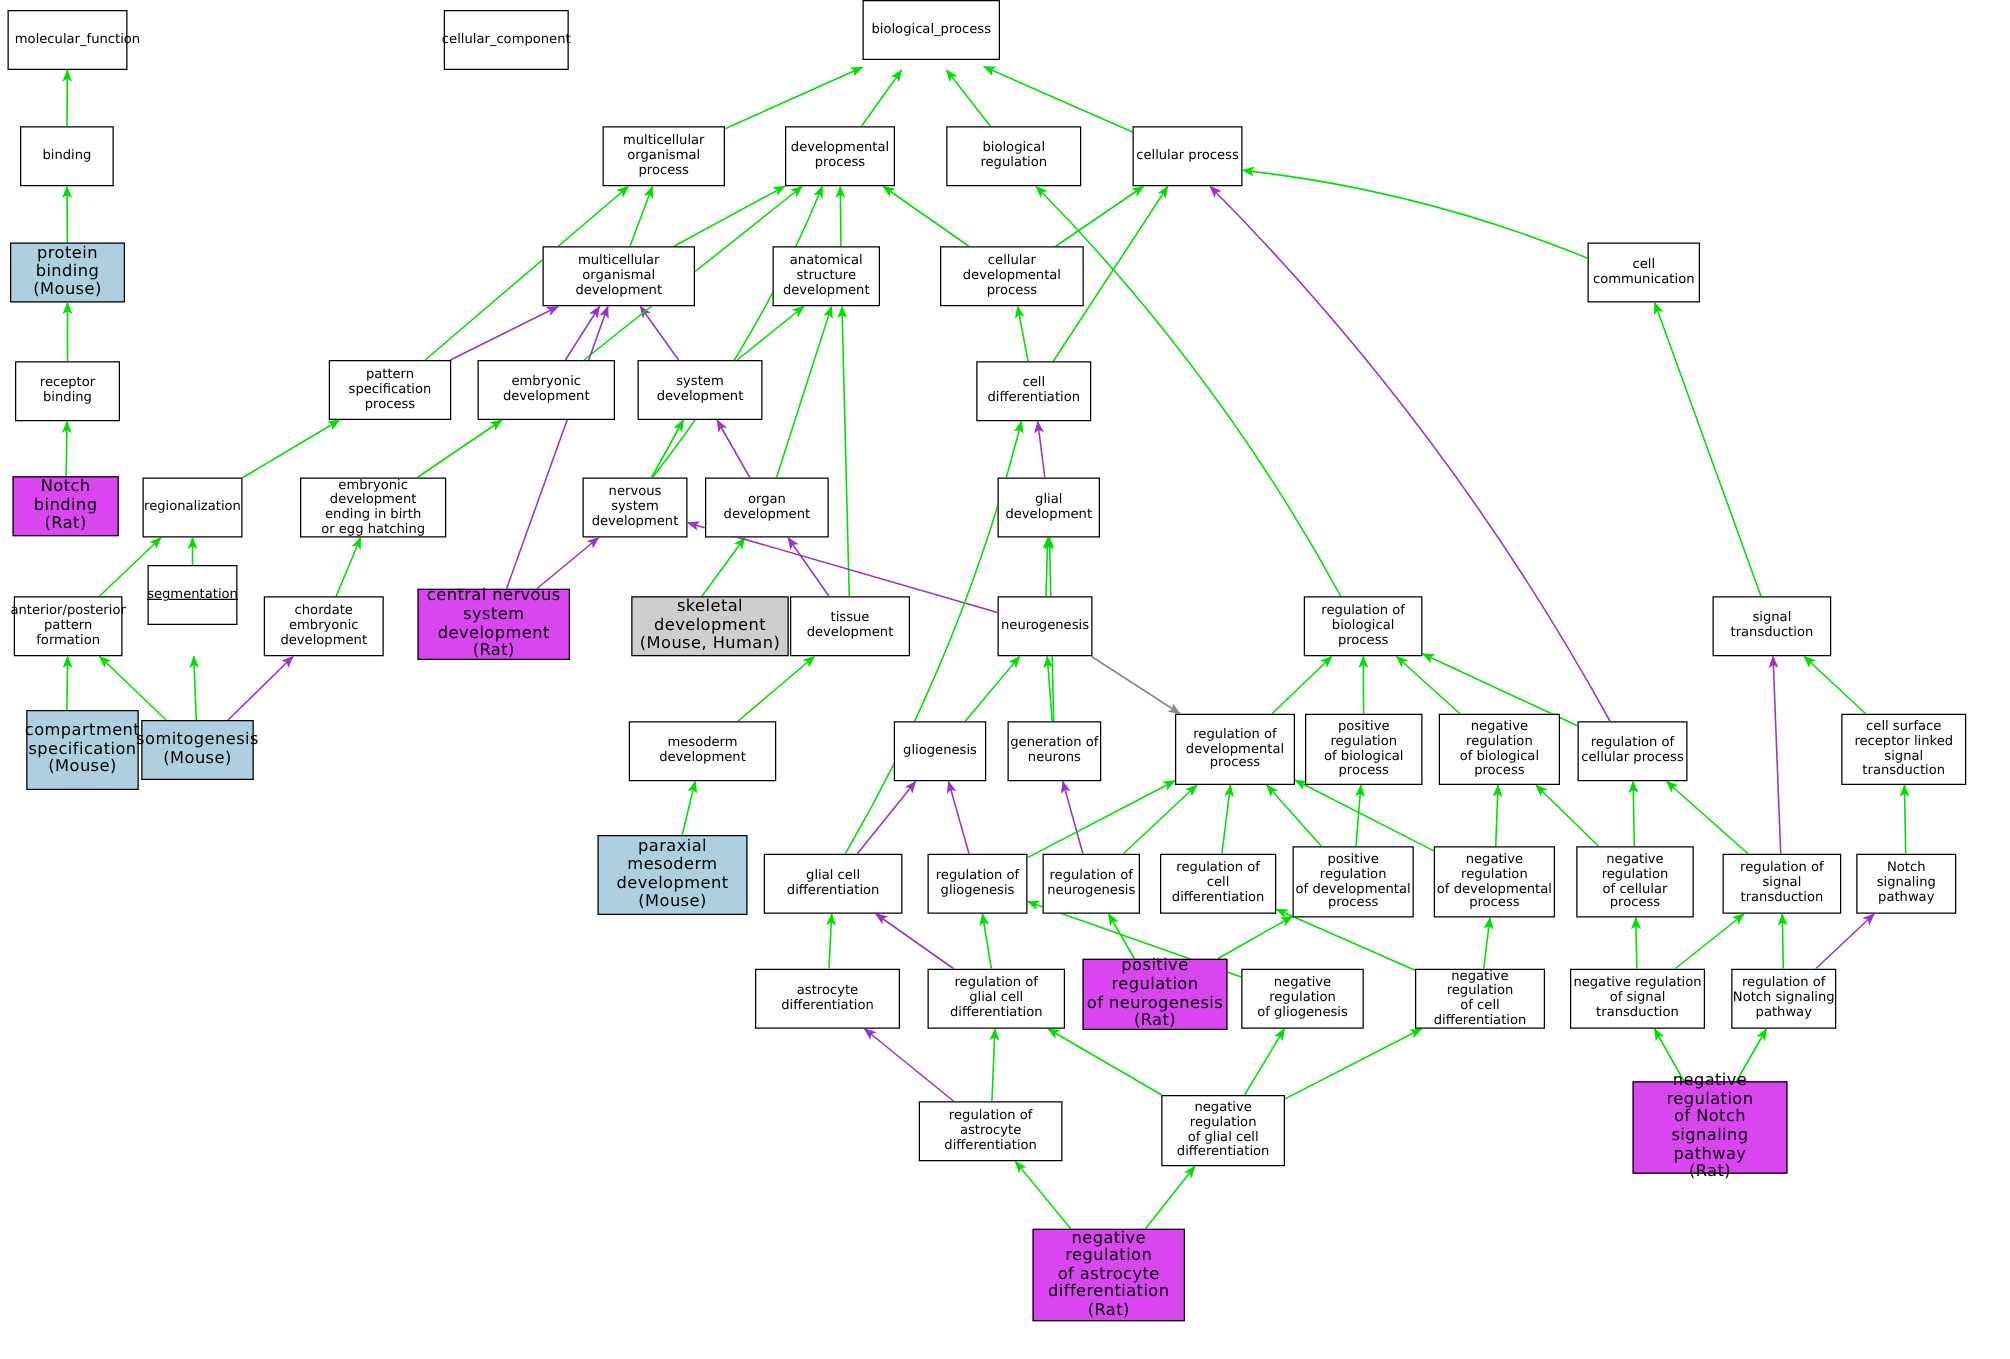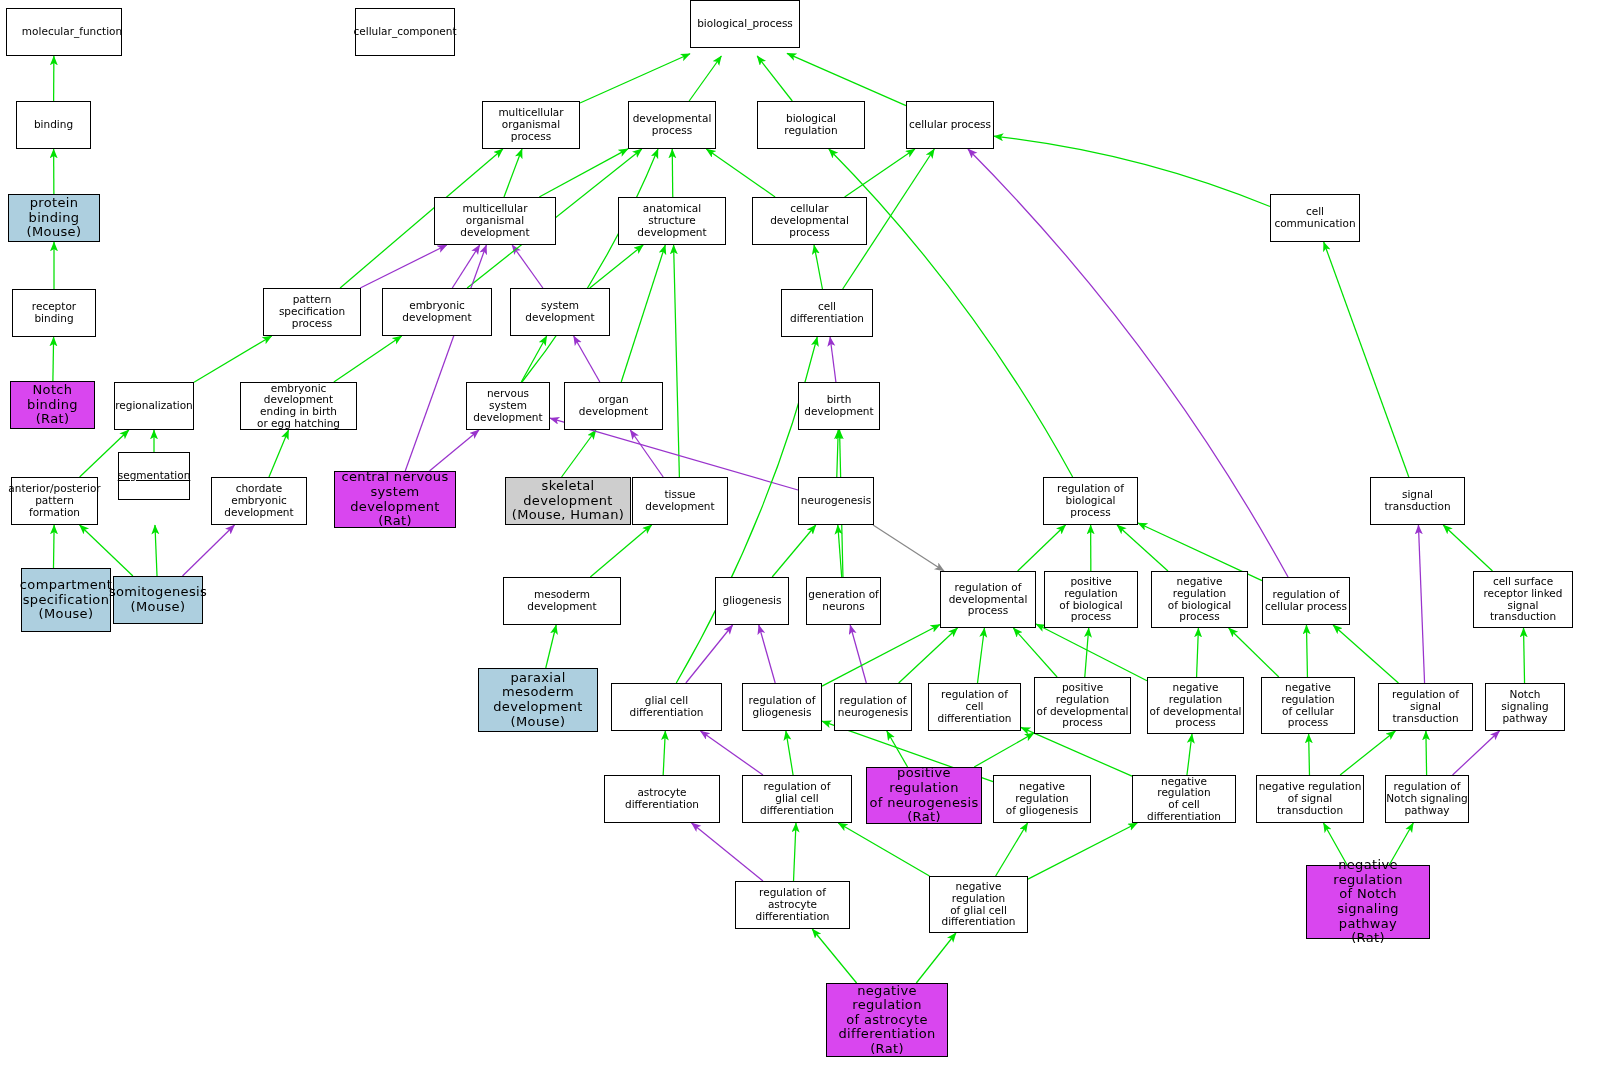--- a/index.html
+++ b/index.html
@@ -141,55 +141,55 @@
         <path d="M676.2766497461929,683 Q770.97,519.866269035533 817.2233502538071,337" stroke="#00E000" stroke-width="1.25" fill="none" marker-end="url(#ah-green)"></path>
         <path d="M822,686.1262135922331 L940,624.5485436893204" stroke="#00E000" stroke-width="1.25" fill="none" marker-end="url(#ah-green)"></path>
         <path d="M898.6744186046511,683 L957.5116279069767,628" stroke="#00E000" stroke-width="1.25" fill="none" marker-end="url(#ah-green)"></path>
         <path d="M522.0071174377224,382 Q606.31,275.01900355871885 657.9928825622776,149" stroke="#00E000" stroke-width="1.25" fill="none" marker-end="url(#ah-green)"></path>
         <path d="M467.16042780748666,288 L641.8395721925134,149" stroke="#00E000" stroke-width="1.25" fill="none" marker-end="url(#ah-green)"></path>
         <path d="M842.9461538461538,577 L839.5538461538462,430" stroke="#00E000" stroke-width="1.25" fill="none" marker-end="url(#ah-green)"></path>
         <path d="M405.23339317773787,471 L486.38240574506284,245" stroke="#9933CC" stroke-width="1.25" fill="none" marker-end="url(#ah-purple)"></path>
       </g>
   </svg>
   <div id="node-layer">
-      <div class="node plain fill-white" style="left: 6px; top: 8px; width: 116px; height: 48px; padding-left: 16px;">molecular_function</div>
+      <div class="node plain fill-white" style="left: 6px; top: 8px; width: 96px; height: 48px; padding-left: 16px;">molecular_function</div>
       <div class="node plain fill-white" style="left: 355px; top: 8px; width: 100px; height: 48px; text-align: center;">cellular_component</div>
       <div class="node plain fill-white" style="left: 690px; top: 0; width: 110px; height: 48px;">biological_process</div>
       <div class="node plain fill-white" style="left: 16px; top: 101px; width: 75px; height: 48px;">binding</div>
       <div class="node plain fill-white" style="left: 482px; top: 101px; width: 98px; height: 48px;">multicellular
 organismal process</div>
       <div class="node plain fill-white" style="left: 628px; top: 101px; width: 88px; height: 48px;">developmental
 process</div>
       <div class="node plain fill-white" style="left: 757px; top: 101px; width: 108px; height: 48px;">biological regulation</div>
       <div class="node plain fill-white" style="left: 906px; top: 101px; width: 88px; height: 48px;">cellular process</div>
       <div class="node gene fill-blue" style="left: 8px; top: 194px; width: 92px; height: 48px;">protein binding
 (Mouse)</div>
       <div class="node plain fill-white" style="left: 434px; top: 197px; width: 122px; height: 48px;">multicellular
 organismal development</div>
-      <div class="node plain fill-white" style="left: 618px; top: 197px; width: 108px; height: 48px;">anatomical structure
+      <div class="node plain fill-white" style="left: 618px; top: 197px; width: 86px; height: 48px;">anatomical structure
 development</div>
       <div class="node plain fill-white" style="left: 752px; top: 197px; width: 115px; height: 48px;">cellular developmental
 process</div>
       <div class="node plain fill-white" style="left: 1270px; top: 194px; width: 90px; height: 48px;">cell communication</div>
       <div class="node plain fill-white" style="left: 12px; top: 289px; width: 84px; height: 48px;">receptor binding</div>
       <div class="node plain fill-white" style="left: 263px; top: 288px; width: 98px; height: 48px;">pattern specification
 process</div>
       <div class="node plain fill-white" style="left: 382px; top: 288px; width: 110px; height: 48px;">embryonic development</div>
       <div class="node plain fill-white" style="left: 510px; top: 288px; width: 100px; height: 48px;">system development</div>
       <div class="node plain fill-white" style="left: 781px; top: 289px; width: 92px; height: 48px;">cell differentiation</div>
       <div class="node gene fill-gold" style="left: 10px; top: 381px; width: 85px; height: 48px;">Notch binding
 (Rat)</div>
       <div class="node plain fill-white" style="left: 114px; top: 382px; width: 80px; height: 48px;">regionalization</div>
       <div class="node plain fill-white" style="left: 240px; top: 382px; width: 117px; height: 48px;">embryonic development
 ending in birth
 or egg hatching</div>
       <div class="node plain fill-white" style="left: 466px; top: 382px; width: 84px; height: 48px;">nervous system
 development</div>
       <div class="node plain fill-white" style="left: 564px; top: 382px; width: 99px; height: 48px;">organ development</div>
-      <div class="node plain fill-white" style="left: 798px; top: 382px; width: 82px; height: 48px;">birth development</div>
+      <div class="node plain fill-white" style="left: 798px; top: 382px; width: 82px; height: 48px;">glial development</div>
       <div class="node plain fill-white" style="left: 11px; top: 477px; width: 87px; height: 48px;">anterior/posterior
 pattern formation</div>
       <div class="node plain fill-white" style="left: 118px; top: 452px; width: 72px; height: 48px; text-decoration: underline;">segmentation</div>
       <div class="node plain fill-white" style="left: 211px; top: 477px; width: 96px; height: 48px; text-align: center;">chordate embryonic
 development</div>
       <div class="node gene fill-gold" style="left: 334px; top: 471px; width: 122px; height: 57px;">central nervous
 system development
 (Rat)</div>
       <div class="node gene fill-gray" style="left: 481px; top: 477px; width: 126px; height: 48px; margin-left: 24px;">skeletal development
 (Mouse, Human)</div>

